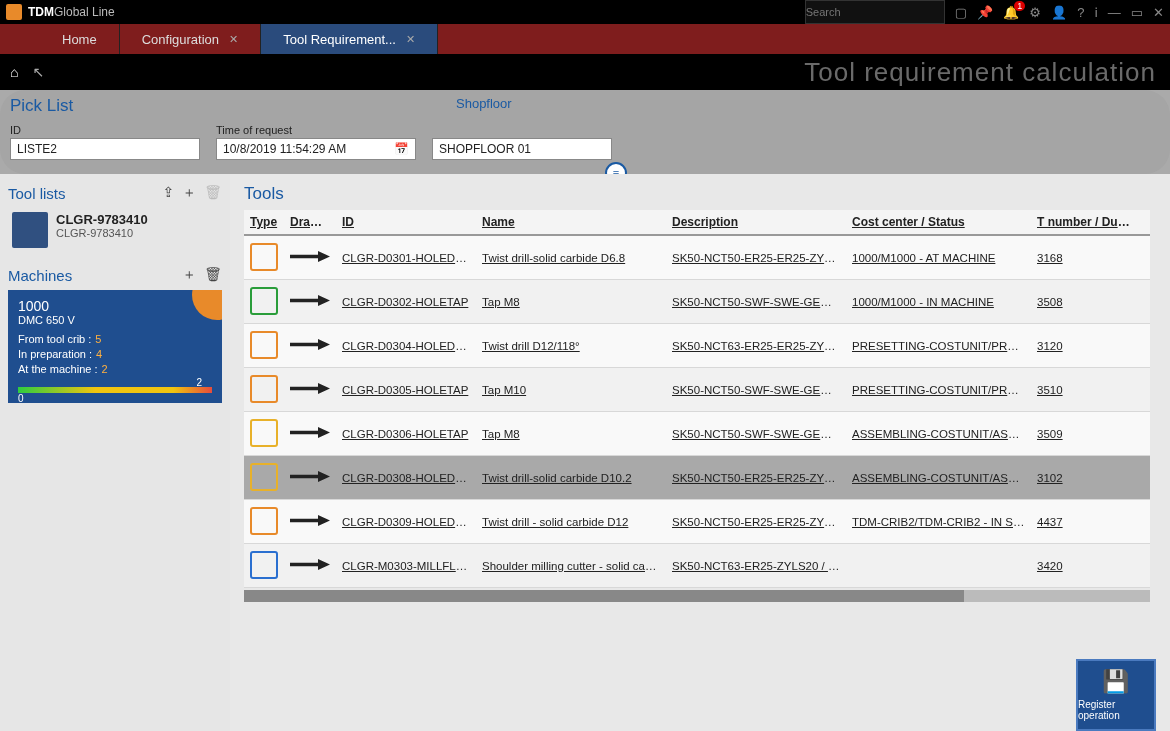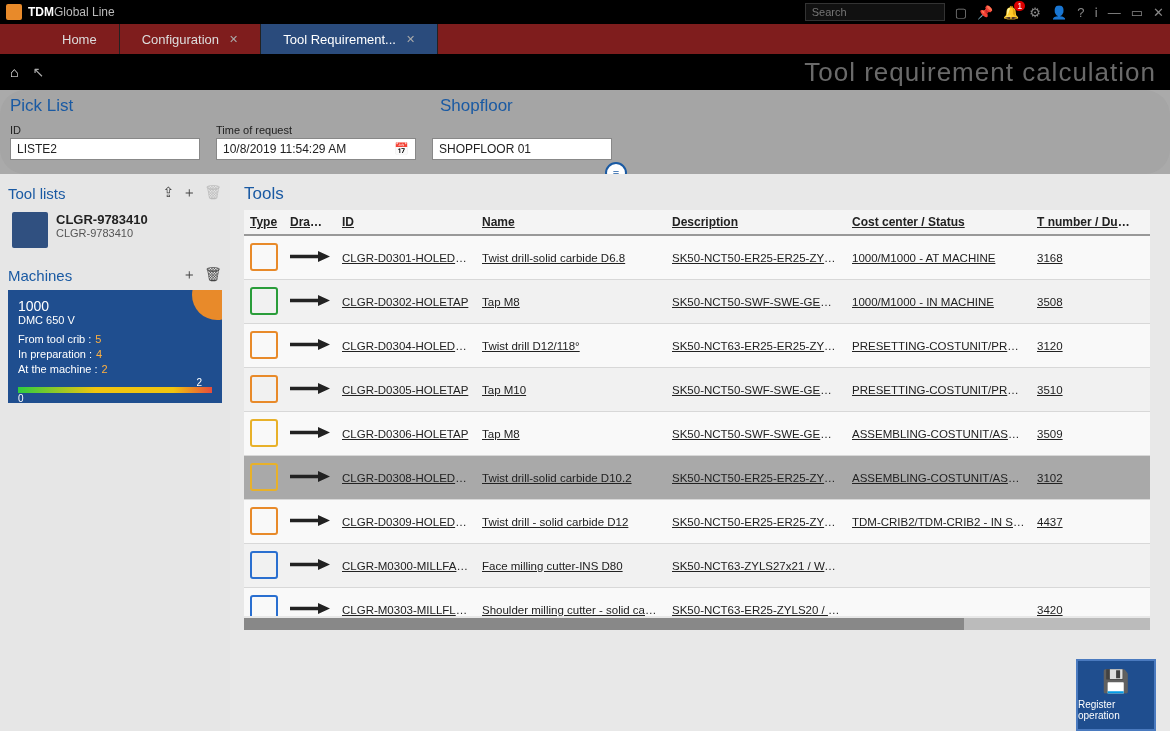--- a/index.html
+++ b/index.html
@@ -2,35 +2,35 @@
 <html><head>
 <meta charset="utf-8">
 <style>
   * { box-sizing: border-box; margin: 0; padding: 0; }
   body { font-family: "Segoe UI", Arial, sans-serif; font-size: 13px; background: #aaa; width: 1170px; height: 731px; overflow: hidden; color: #222; }
   .titlebar { background: #000; color: #fff; height: 24px; display: flex; align-items: center; padding: 0 6px; font-size: 12px; }
   .titlebar .logo { width: 16px; height: 16px; background:#e88a2a; margin-right:6px; border-radius:2px; }
   .titlebar .app-name { font-weight: bold; }
   .titlebar .app-sub { color:#bbb; }
   .titlebar .spacer { flex:1; }
-  .titlebar input.search { background:#111; border:1px solid #333; color:#ccc; height:18px; width:140px; padding:0 6px; font-size:11px; }
+  .titlebar input.search { background:#111; border:1px solid #333; color:#ccc; height:24px; width:140px; padding:0 0; font-size:11px; }
   .titlebar .icons { display:flex; align-items:center; gap:10px; margin-left:10px; color:#888; }
   .titlebar .icons span { cursor:pointer; font-size:13px; }
   .titlebar .bell { position:relative; color:#fff; }
   .titlebar .bell .badge { position:absolute; top:-4px; right:-6px; background:#d00; color:#fff; font-size:9px; border-radius:6px; padding:0 3px; }
   .tabs { background:#7f1d1d; display:flex; height:30px; align-items:stretch;padding-left:40px; }
   .tabs .tab { color:#ddd; padding:0 22px; display:flex; align-items:center; font-size:13px; border-right:1px solid #222; cursor:pointer; position:relative; }
   .tabs .tab.active { background:#2a4b7c; color:#fff; }
   .tabs .tab .close { margin-left:10px; color:#aaa; font-size:11px; }
   .breadcrumb-bar { background:#000; height:36px; display:flex; align-items:center; padding:0 10px; gap:14px; }
   .breadcrumb-bar .hicon { color:#fff; font-size:14px; cursor:pointer; }
   .breadcrumb-bar .page-title { margin-left:auto; color:#6a6a6a; font-size:26px; font-weight:300; letter-spacing:1px; padding-right:4px; }
   .filter-row { background:#a5a5a5; padding:6px 10px 14px 10px; position:relative;border-radius:25px; }
   .filter-row h3 { color:#1a5aa3; font-weight:400; font-size:17px; display:inline-block; }
-  .filter-row .shop-h { position:absolute; left:440px; top:6px; color:#1a5aa3; font-size:17px; font-weight:400; }
+  .filter-row .shop-h { position:absolute; left:456px; top:6px; color:#1a5aa3; font-size:13px; font-weight:400; }
   .filter-fields { display:flex; gap:16px; margin-top:8px; align-items:flex-end; flex-wrap:wrap; }
   .field { display:flex; flex-direction:column; }
   .field label { font-size:11px; color:#222; margin-bottom:2px; }
   .field .inp { background:#fff; border:1px solid #888; height:22px; padding:0 6px; font-size:12px; display:flex; align-items:center; }
   .field .inp.date { width:200px; display:flex; justify-content:space-between; }
   .field .inp.date .cal { font-size:12px; }
   .round-btn { position:absolute; left:605px; bottom:-10px; width:22px; height:22px; border-radius:50%; background:#fff; border:2px solid #1a5aa3; display:flex; align-items:center; justify-content:center; color:#1a5aa3; font-size:11px; cursor:pointer; }
   .body { display:flex; height:calc(100% - 24px - 26px - 36px - 74px); }
   .sidebar { width:230px; background:#e6e6e6; display:flex; flex-direction:column; padding:10px 8px; gap:14px; }
   .side-section .sh { display:flex; align-items:center; color:#1a5aa3; font-size:15px; margin-bottom:6px; }
@@ -262,29 +262,20 @@
             <div class="col-draw"><span class="draw-ico"></span></div>
             <div class="col-id">CLGR-D0309-HOLEDRILL</div>
             <div class="col-name">Twist drill - solid carbide D12</div>
             <div class="col-desc">SK50-NCT50-ER25-ER25-ZYLS12 / Walter</div>
             <div class="col-cc">TDM-CRIB2/TDM-CRIB2 - IN STOCK</div>
             <div class="col-t">4437</div>
           </div>
           <div class="grow-row">
             <div class="col-type"><span class="type-ico ti-blue"></span></div>
             <div class="col-draw"><span class="draw-ico"></span></div>
-            <div class="col-id">CLGR-M0300-MILLFACE</div>
-            <div class="col-name">Face milling cutter-INS D80</div>
-            <div class="col-desc">SK50-NCT63-ZYLS27x21 / Walter</div>
-            <div class="col-cc"></div>
-            <div class="col-t"></div>
-          </div>
-          <div class="grow-row">
-            <div class="col-type"><span class="type-ico ti-blue"></span></div>
-            <div class="col-draw"><span class="draw-ico"></span></div>
             <div class="col-id">CLGR-M0303-MILLFLATSTRAIGHT</div>
             <div class="col-name">Shoulder milling cutter - solid carbide D20</div>
             <div class="col-desc">SK50-NCT63-ER25-ZYLS20 / Walter</div>
             <div class="col-cc"></div>
             <div class="col-t">3420</div>
           </div>
         </div>
       <div class="hscroll">
           <div class="thumb"></div>
         </div>

